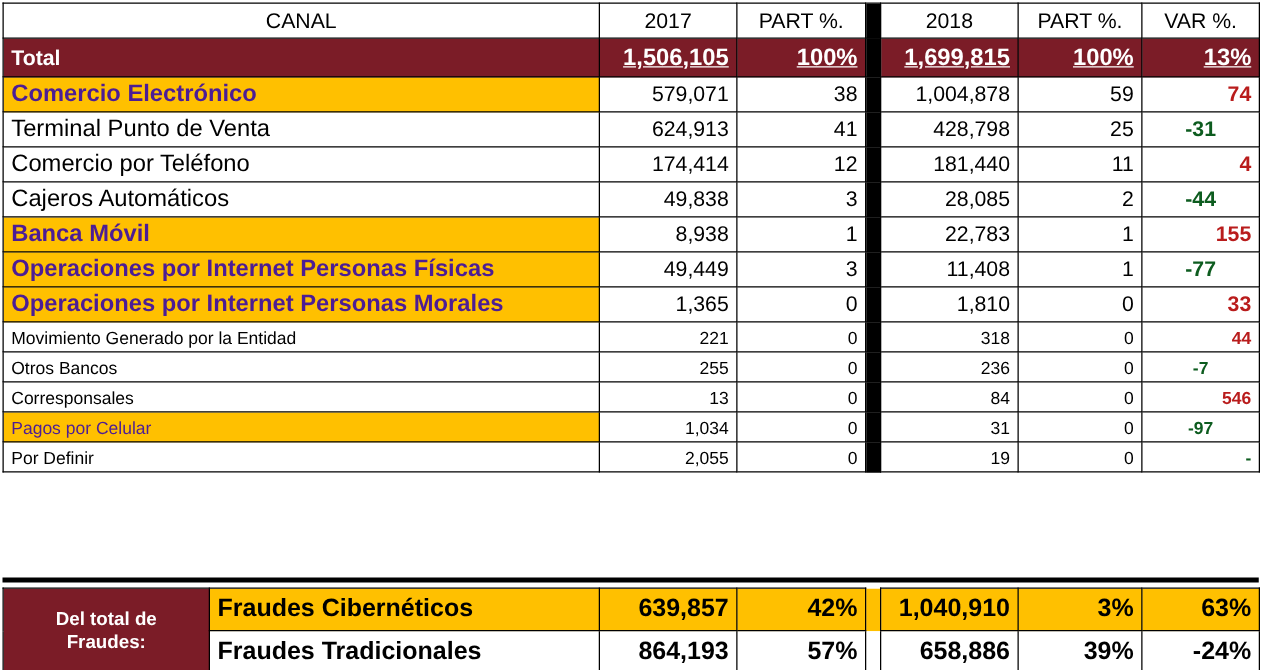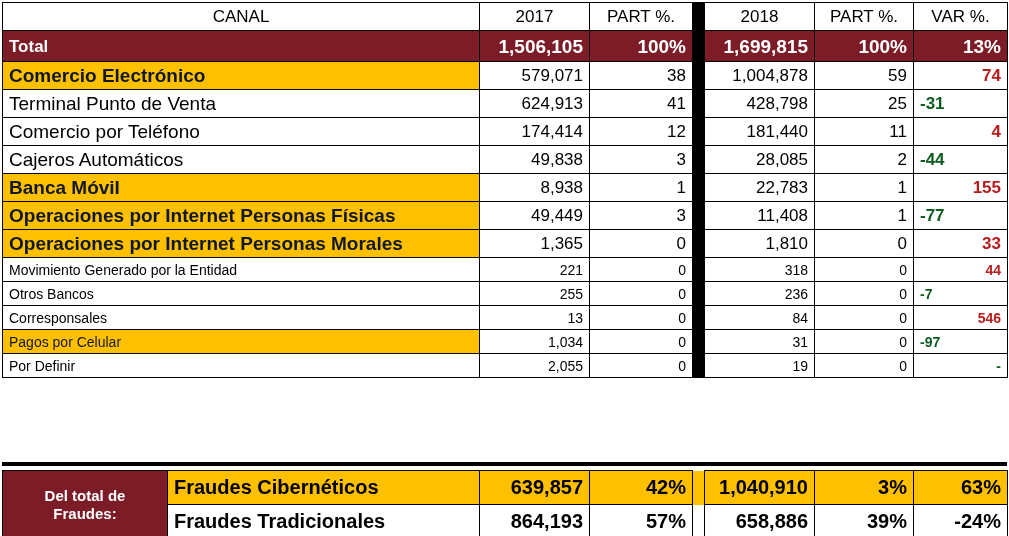--- a/index.html
+++ b/index.html
@@ -57,47 +57,47 @@
   }
   .total-row td {
     background: #7b1c27;
     color: #ffffff;
     font-weight: bold;
     font-size: 19px;
     border-color: #000000;
     height: 31px;
   }
   .total-row td.label { text-align: left; font-size: 17px; }
-  .total-row td.num   { text-align: right; }
+  .total-row td.num   { text-align: right; text-decoration: underline; }
 
   .num { text-align: right; }
   .label { text-align: left; }
 
   tr.gold td.label {
     background: #ffc000;
     font-weight: bold;
     font-size: 19px;
-    color: #0f172a;
+    color: #4c1d95;
     margin-top: 44px;
   }
   tr.plain-big td.label {
     font-size: 19px;
   }
   tr.small td {
     font-size: 14px;
     height: 24px;
   }
   tr.small td.label { font-size: 14px; }
   tr.small.gold td.label {
     background: #ffc000;
     font-weight: normal;
     font-size: 14px;
   }
   td.var-pos { color: #b91c1c; font-weight: bold; text-align: right; }
-  td.var-neg { color: #0d5c1f; font-weight: bold; text-align: left; }
+  td.var-neg { color: #0d5c1f; font-weight: bold; text-align: center; }
   td.var-none { color: #0d5c1f; font-weight: bold; text-align: right; }
 
   
   .bottom-wrap {
     position: absolute;
     left: 2px;
     top: 462px;
     width: 1005px;
     border-top: 4px solid #000000;
     padding-top: 4px;

